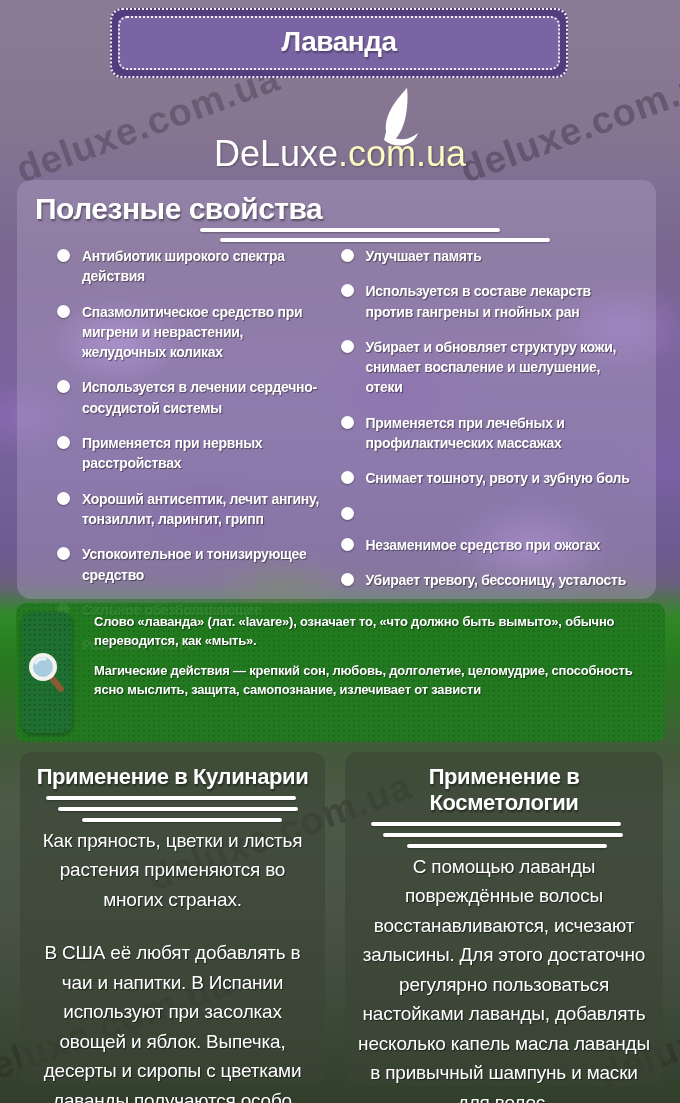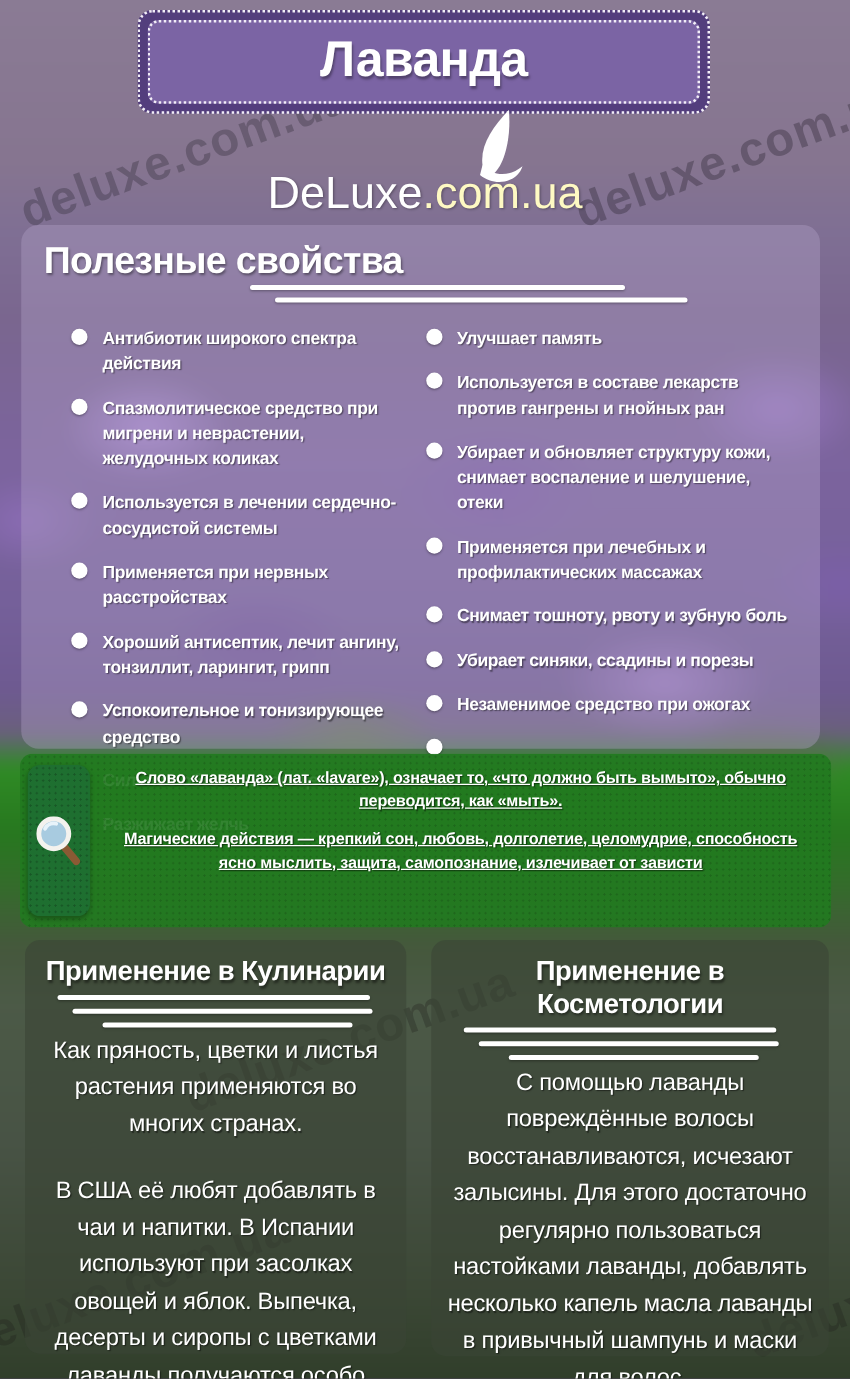--- a/index.html
+++ b/index.html
@@ -47,21 +47,21 @@
   .title-box{
     position:absolute;left:110px;top:8px;width:458px;
     background:#533e7d;border:2px dotted #f2eef8;border-radius:12px;padding:6px;
     box-sizing:border-box;
   }
   .title-inner{
     background:#7b64a4;border:2px dotted #f2eef8;border-radius:9px;
     text-align:center;padding:8px 0 10px;
   }
   .title-inner h1{
-    margin:0;font-size:40px;font-weight:bold;letter-spacing:-.5px;
+    margin:0;font-size:28px;font-weight:bold;letter-spacing:-.5px;
     text-shadow:1px 2px 2px rgba(0,0,0,.35);
   }
   
   .logo{position:absolute;left:0;top:88px;width:680px;text-align:center;}
   .logo .leaf{display:block;margin:0 auto -14px 374px;}
   .logo .word{
     font-size:36px;line-height:1;text-shadow:1px 1px 2px rgba(0,0,0,.3);
     white-space:nowrap;
   }
   .logo .brand{font-weight:normal;color:#fff;}
@@ -76,40 +76,40 @@
     margin:0;font-size:30px;font-weight:bold;letter-spacing:-.5px;
     text-shadow:1px 2px 2px rgba(0,0,0,.4);
   }
   .u-lines{position:relative;height:18px;margin-top:2px;}
   .u-lines .ul1,.u-lines .ul2,.u-lines .ul3{
     position:absolute;height:4px;background:#fff;border-radius:2px;
     box-shadow:0 1px 2px rgba(0,0,0,.3);
   }
   .props .ul1{left:165px;top:0;width:300px;}
   .props .ul2{left:185px;top:10px;width:330px;}
-  .cols{display:flex;margin-top:14px;}
+  .cols{display:flex;}
   .col{width:50%;box-sizing:border-box;padding:0 8px 0 22px;}
   .col-right{padding-left:4px;padding-right:0;}
   .prop-item{
     display:flex;align-items:flex-start;margin-bottom:15px;
     font-size:14px;font-weight:bold;line-height:1.45;letter-spacing:-.3px;
     text-shadow:1px 1px 1px rgba(0,0,0,.45);
   }
   .dot{
     flex:0 0 13px;width:13px;height:13px;border-radius:50%;background:#fff;
     margin:3px 12px 0 0;box-shadow:0 1px 2px rgba(0,0,0,.35);
   }
   
   .facts{
     position:absolute;left:16px;top:603px;width:649px;height:139px;
     background:
       radial-gradient(rgba(0,0,0,.14) 1px,transparent 1px) 0 0/5px 5px,
       rgba(34,122,32,.92);
     border-radius:10px;box-sizing:border-box;
-    padding:10px 22px 8px 78px;text-align:center;text-decoration:underline;
+    padding:10px 22px 8px 78px;text-align:left;
   }
   .facts-tile{
     position:absolute;left:6px;top:9px;width:50px;height:121px;border-radius:10px;
     background:
       radial-gradient(rgba(0,0,0,.22) 1px,transparent 1px) 0 0/5px 5px,
       #1e6f30;
     box-shadow:0 2px 4px rgba(0,0,0,.3);
     display:flex;align-items:center;justify-content:center;
   }
   .fact-p{
@@ -236,30 +236,30 @@
             <span>Применяется при лечебных и профилактических массажах</span>
           </div>
 
           <div class="prop-item">
             <span class="dot"></span>
             <span>Снимает тошноту, рвоту и зубную боль</span>
           </div>
 
           <div class="prop-item">
             <span class="dot"></span>
-            <span>Убирает синяки, ссадины и порезы</span>
           </div>
 
           <div class="prop-item">
             <span class="dot"></span>
             <span>Незаменимое средство при ожогах</span>
           </div>
 
           <div class="prop-item">
             <span class="dot"></span>
+            <span>Убирает тревогу, бессоницу, усталость</span>
           </div>
         </div>
     </div>
   </section>
 
   <section class="facts">
     <div class="facts-tile">
       <svg width="36" height="40" viewBox="0 0 36 40">
         <line x1="22" y1="24" x2="32" y2="36" stroke="#8a5a34" stroke-width="6" stroke-linecap="round"></line>
         <circle cx="14" cy="14" r="12" fill="#a8cbe0" stroke="#f4f2ee" stroke-width="4"></circle>

